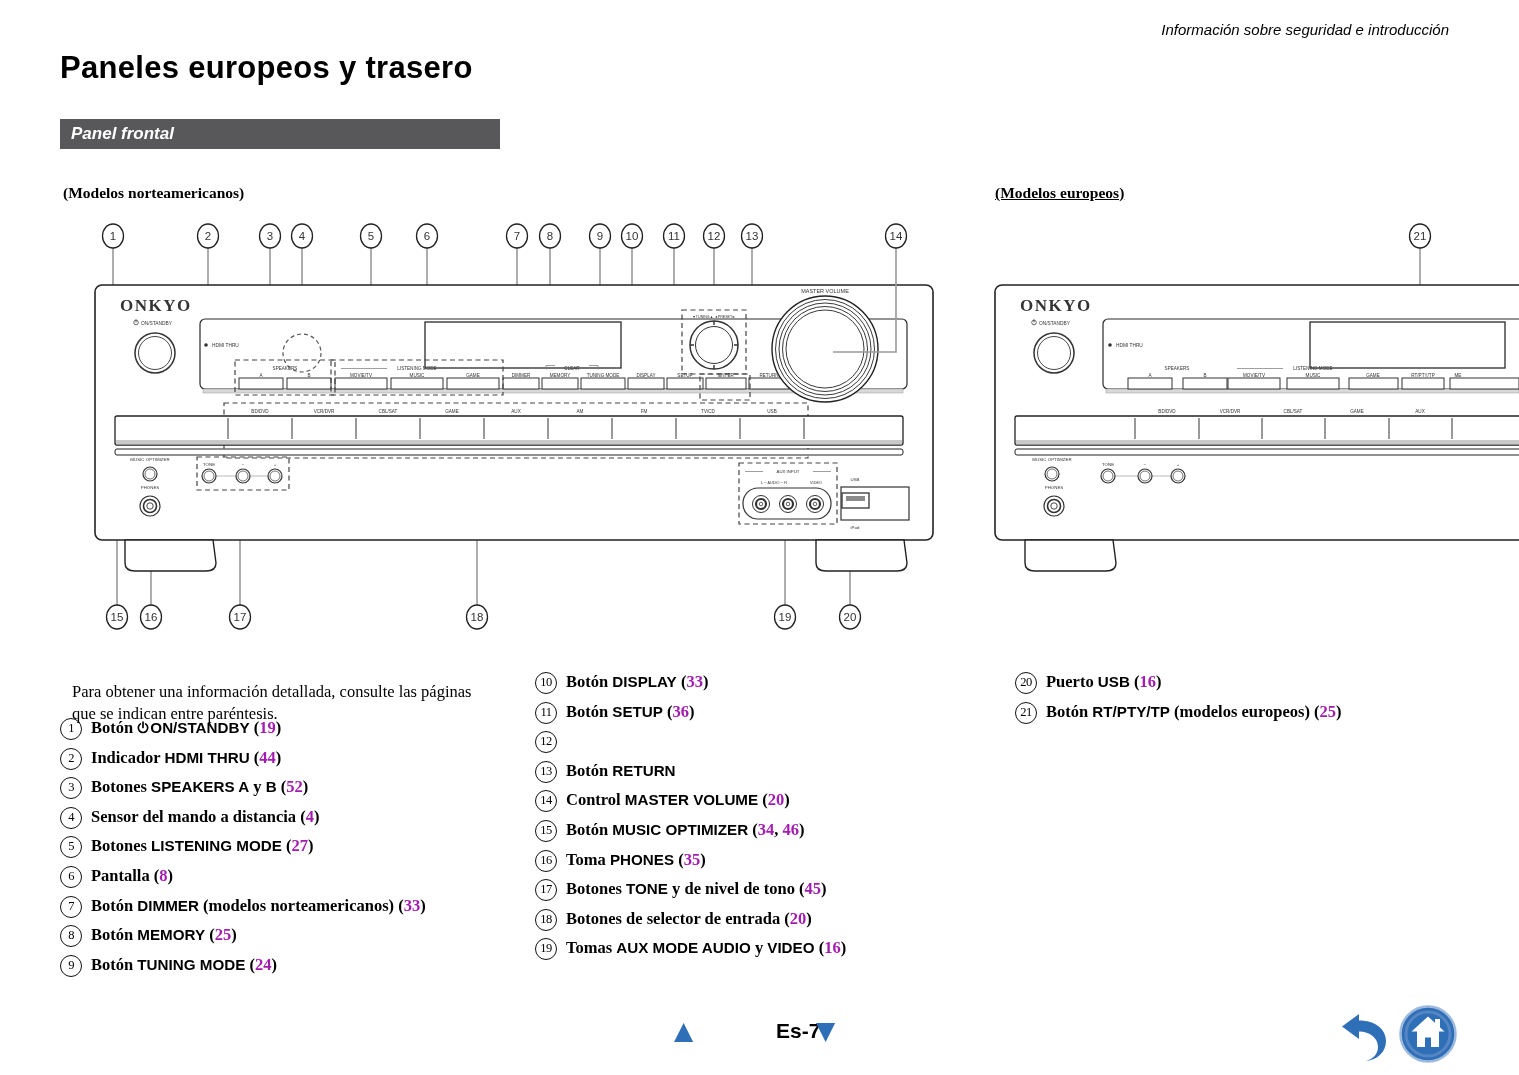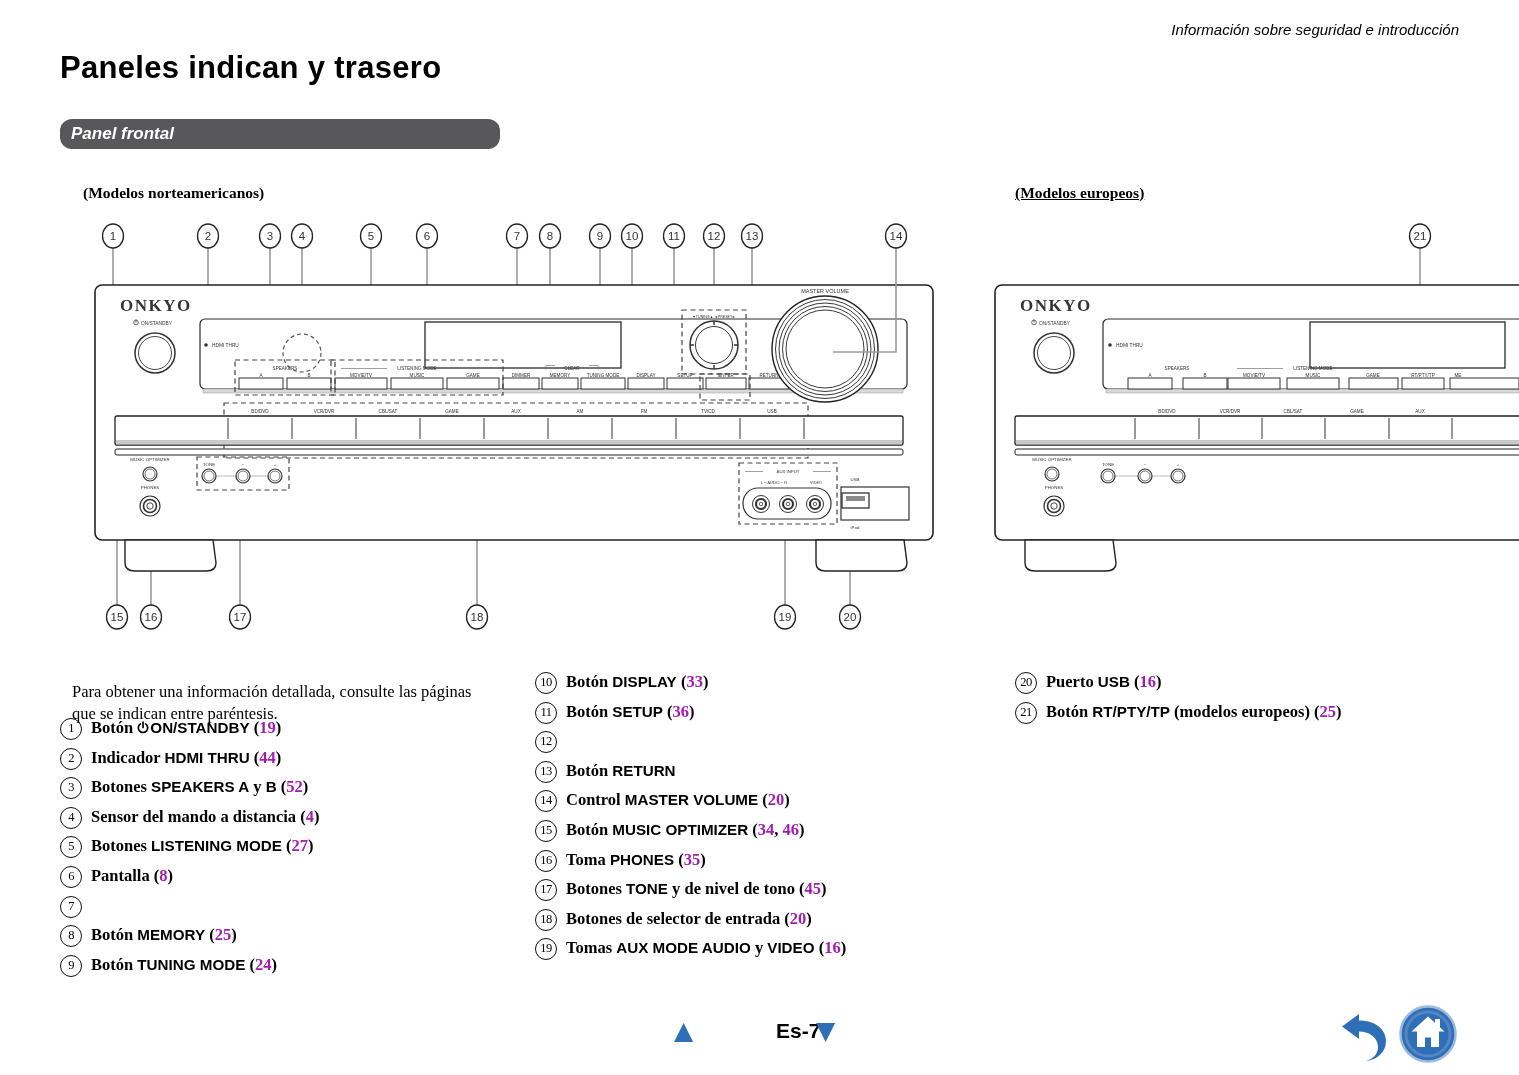--- a/index.html
+++ b/index.html
@@ -1,23 +1,23 @@
 <!DOCTYPE html>
 <html><head>
 <meta charset="utf-8">
 <style>
   html,body{margin:0;padding:0;}
   body{width:1519px;height:1075px;position:relative;background:#fff;overflow:hidden;
        font-family:"Liberation Serif",serif;color:#000;}
   .abs{position:absolute;}
-  #running-head{top:21px;right:60px;font:italic 15px "Liberation Sans",sans-serif;}
+  #running-head{top:21px;right:70px;font:italic 15px "Liberation Sans",sans-serif;}
   #page-title{left:60px;top:50px;font:bold 31px "Liberation Sans",sans-serif;letter-spacing:.3px;}
   #section-bar{left:60px;top:119px;width:440px;height:30px;background:#58585a;color:#fff;
-       font:bold italic 17px "Liberation Sans",sans-serif;line-height:30px;padding-left:11px;box-sizing:border-box;border-radius:12px;}
-  .model-label{font:bold 15.5px "Liberation Serif",serif;margin-left:20px;}
+       font:bold italic 17px "Liberation Sans",sans-serif;line-height:30px;padding-left:11px;box-sizing:border-box;}
+  .model-label{font:bold 15.5px "Liberation Serif",serif;}
   #model-na{left:63px;top:184px;}
   #model-eu{left:995px;top:184px;text-decoration:underline;}
   #intro-text{left:60px;top:669px;width:404px;font:16.5px/22px "Liberation Serif",serif;}
   .legend{position:absolute;}
   #legend-col1{left:60px;top:717px;width:478px;}
   #legend-col2{left:535px;top:671px;width:468px;}
   #legend-col3{left:1015px;top:671px;width:500px;}
   .li{display:flex;margin-bottom:6.6px;}
   .num{flex:0 0 20px;height:20px;border:1.4px solid #111;border-radius:50%;text-align:center;
        font:12.5px/19px "Liberation Serif",serif;margin:1px 9px 0 0;letter-spacing:-.5px;}
@@ -28,21 +28,21 @@
   svg text{font-family:"Liberation Sans",sans-serif;fill:#333;}
   #page-up,#page-down{color:#2e6fb8;font:25px "DejaVu Sans",sans-serif;cursor:pointer;}
   #page-up{left:674px;top:1016px;}
   #page-down{left:816px;top:1016px;}
   #page-num{left:776px;top:1019px;font:bold 21px "Liberation Sans",sans-serif;}
 </style>
 </head>
 <body>
 
 <div class="abs" id="running-head">Información sobre seguridad e introducción</div>
-<h1 class="abs" id="page-title" style="margin:0">Paneles indican y trasero</h1>
+<h1 class="abs" id="page-title" style="margin:0">Paneles europeos y trasero</h1>
 <div class="abs" id="section-bar">Panel frontal</div>
 <div class="abs model-label" id="model-na">(Modelos norteamericanos)</div>
 <div class="abs model-label" id="model-eu">(Modelos europeos)</div>
 
 <svg id="svg-na" class="abs" style="left:85px;top:215px" width="860" height="420" viewBox="0 0 860 420">
 
   <g stroke="#9a9a9a" stroke-width="1.6" fill="none">
     <path d="M28,32 V152 H50"></path>
       <path d="M123,32 V126"></path>
       <path d="M185,32 V146"></path>
@@ -428,20 +428,21 @@
     <div class="li">
       <span class="num">5</span>
       <span class="txt"><span>Botones </span><span class="b">LISTENING MODE</span><span> (</span><span class="p">27</span><span>)</span></span>
     </div>
     <div class="li">
       <span class="num">6</span>
       <span class="txt"><span>Pantalla (</span><span class="p">8</span><span>)</span></span>
     </div>
     <div class="li">
       <span class="num">7</span>
+      <span class="txt"><span>Botón </span><span class="b">DIMMER</span><span> (modelos norteamericanos) (</span><span class="p">33</span><span>)</span></span>
     </div>
     <div class="li">
       <span class="num">8</span>
       <span class="txt"><span>Botón </span><span class="b">MEMORY</span><span> (</span><span class="p">25</span><span>)</span></span>
     </div>
     <div class="li">
       <span class="num">9</span>
       <span class="txt"><span>Botón </span><span class="b">TUNING MODE</span><span> (</span><span class="p">24</span><span>)</span></span>
     </div>
   </div>

